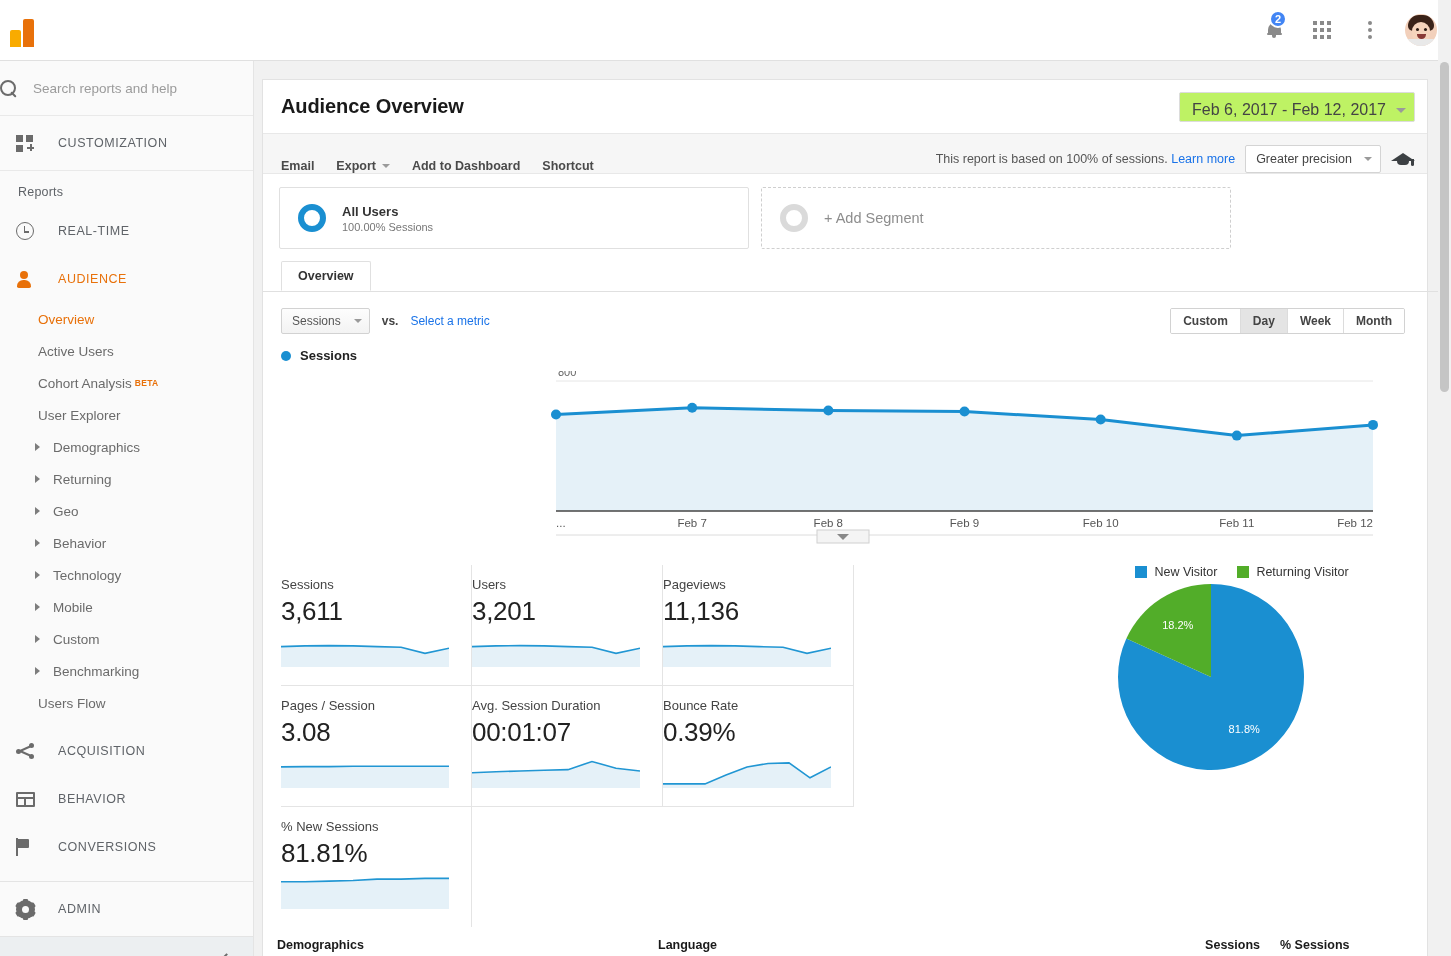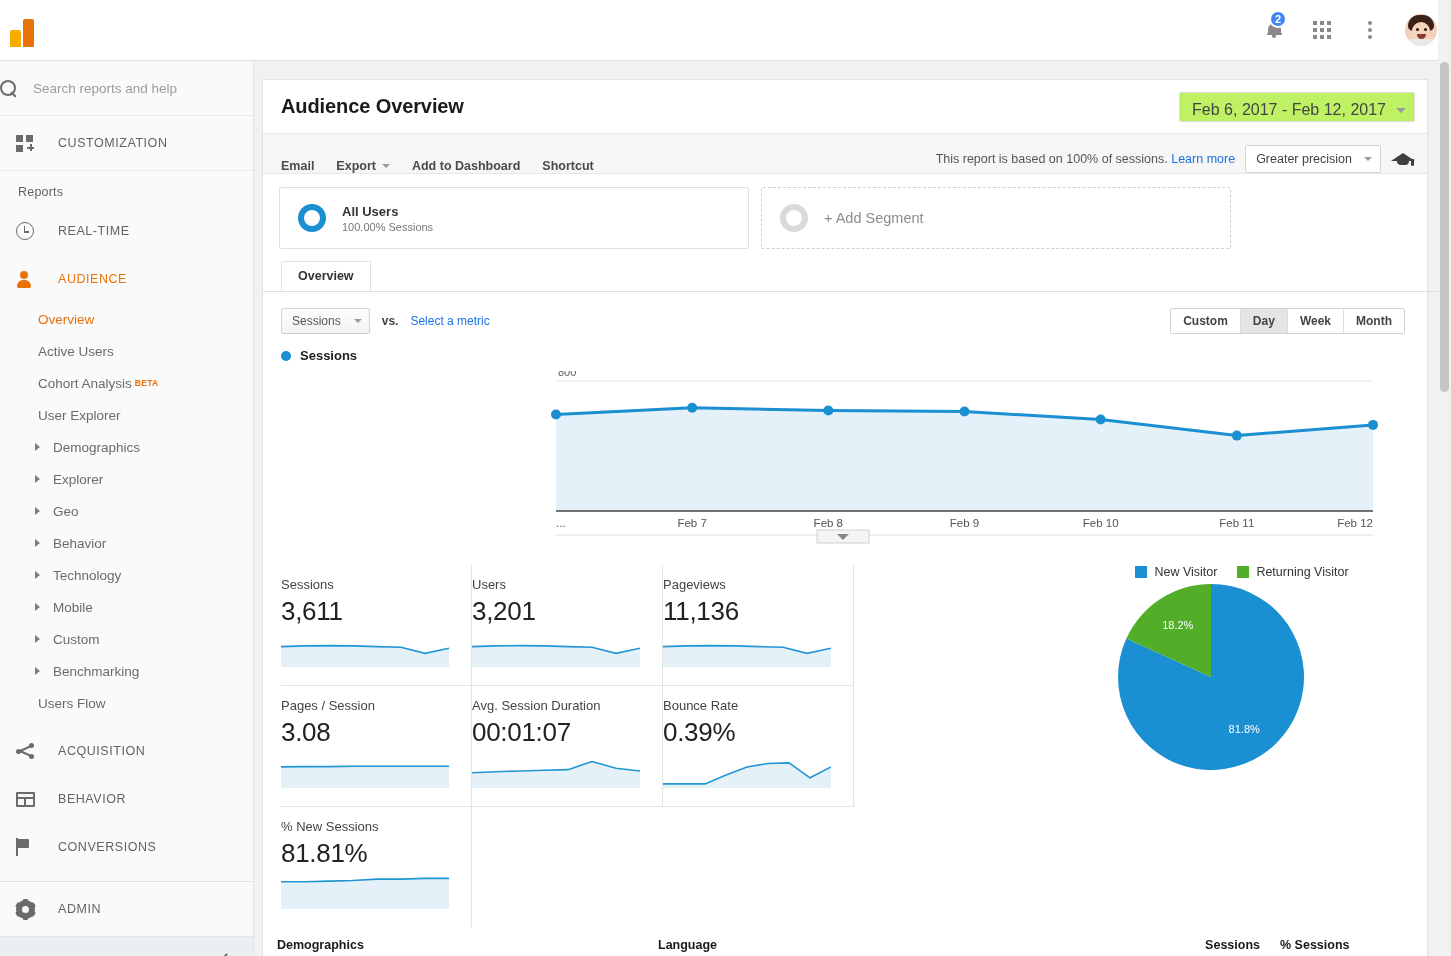--- a/index.html
+++ b/index.html
@@ -364,21 +364,21 @@
     </div>
     <div class="sub-item">
       <span>User Explorer</span>
     </div>
     <div class="sub-item has-tri">
       <span class="tri"></span>
       <span>Demographics</span>
     </div>
     <div class="sub-item has-tri">
       <span class="tri"></span>
-      <span>Explorer</span>
+      <span>Returning</span>
     </div>
     <div class="sub-item has-tri">
       <span class="tri"></span>
       <span>Geo</span>
     </div>
     <div class="sub-item has-tri">
       <span class="tri"></span>
       <span>Behavior</span>
     </div>
     <div class="sub-item has-tri">

